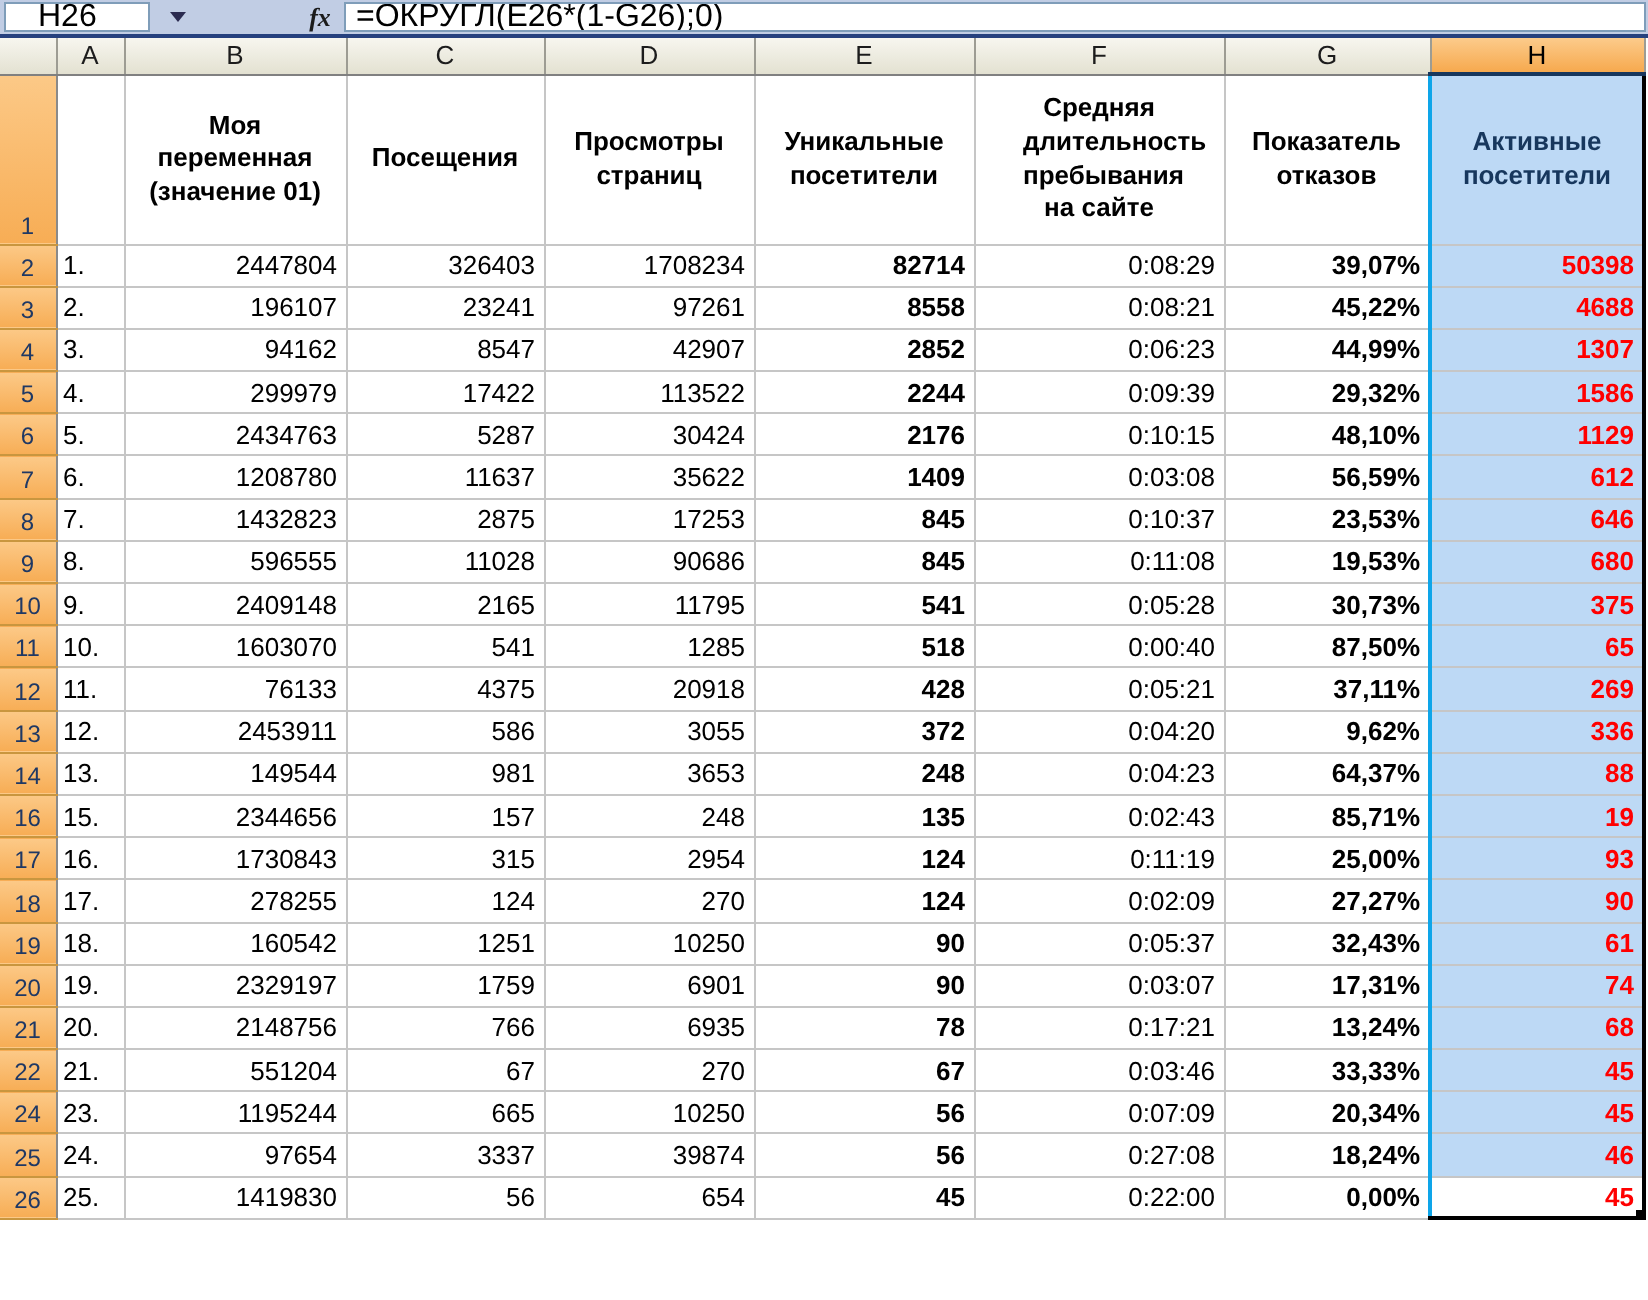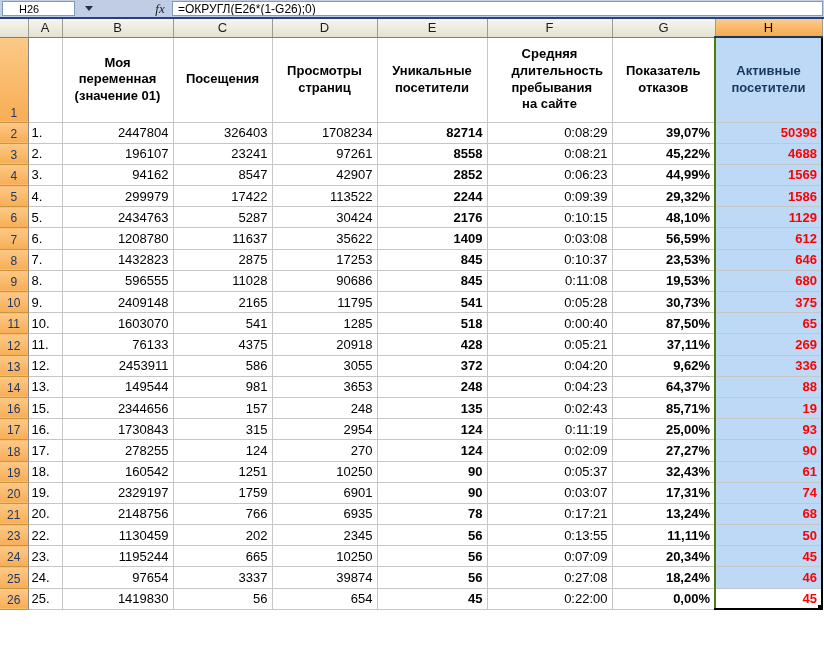--- a/index.html
+++ b/index.html
@@ -8,38 +8,38 @@
     font-family:"Liberation Sans","DejaVu Sans",sans-serif;
     -webkit-font-smoothing:antialiased;
   }
   
   .fbar{
     height:17px;background:#c1cde4;display:flex;align-items:stretch;
     border-bottom:2px solid #26417e;position:relative;
   }
   .namebox{
     width:73px;margin:1px 0 1px 2px;background:#fff;border:1px solid #7f9db9;
-    font-size:11px;color:#000;display:flex;align-items:center;padding-left:16px;
+    font-size:16px;color:#000;display:flex;align-items:center;padding-left:16px;
     box-sizing:border-box;
   }
   .namedrop{
     width:28px;display:flex;align-items:center;justify-content:center;cursor:default;
   }
   .namedrop .tri{
     width:0;height:0;border-left:4px solid transparent;border-right:4px solid transparent;
     border-top:5px solid #2b2b50;
   }
   .fxbtn{
     width:22px;margin-left:46px;display:flex;align-items:center;justify-content:center;
-    font-family:"Liberation Serif","DejaVu Serif",serif;font-style:italic;font-weight:normal;
+    font-family:"Liberation Serif","DejaVu Serif",serif;font-style:italic;font-weight:bold;
     font-size:13px;color:#1b1b1b;
   }
   .finput{
     flex:1;margin:1px 1px 1px 1px;background:#fff;border:1px solid #7f9db9;
-    font-size:12px;color:#000;display:flex;align-items:center;padding-left:5px;
+    font-size:16px;color:#000;display:flex;align-items:center;padding-left:5px;
     box-sizing:border-box;white-space:nowrap;overflow:hidden;
   }
   
   table.grid{
     border-collapse:collapse;table-layout:fixed;width:822px;
     font-size:13px;color:#000;
   }
   table.grid td{overflow:hidden;white-space:nowrap;box-sizing:border-box;}
   
   td.corner,td.ch{
@@ -69,21 +69,21 @@
   td.red{color:#ff0000;margin-left:20px;}
   
   tr.hrow td.c{
     font-weight:bold;text-align:center;vertical-align:middle;
     white-space:normal;line-height:1.28;padding:0 2px;
   }
   tr.hrow td.hdr-f{padding:0 24px;}
   
   td.selc{
     background:#bdd9f5;
-    border-left:2px solid #4d7c0f;border-right:2px solid #000;
+    border-left:2px solid #0ea5e9;border-right:2px solid #000;
   }
   td.selc.seltop{border-top:2px solid #000;color:#17375d;}
   td.selc.active{background:#fff;border-bottom:2px solid #000;position:relative;}
   .fill-handle{
     position:absolute;right:-1px;bottom:-1px;width:5px;height:5px;
     background:#000;border:1px solid #fff;box-sizing:border-box;
   }
   tr.letters{height:18px;}
   tr.hrow{height:85px;}
   tr.drow{height:21.2px;}
@@ -163,21 +163,21 @@
         </tr>
         <tr class="drow">
           <td class="rh">4</td>
           <td class="c la">3.</td>
           <td class="c ra">94162</td>
           <td class="c ra">8547</td>
           <td class="c ra">42907</td>
           <td class="c ra bld">2852</td>
           <td class="c ra">0:06:23</td>
           <td class="c ra bld">44,99%</td>
-          <td class="c ra bld red selc">1569</td>
+          <td class="c ra bld red selc">1307</td>
         </tr>
         <tr class="drow">
           <td class="rh">5</td>
           <td class="c la">4.</td>
           <td class="c ra">299979</td>
           <td class="c ra">17422</td>
           <td class="c ra">113522</td>
           <td class="c ra bld">2244</td>
           <td class="c ra">0:09:39</td>
           <td class="c ra bld">29,32%</td>
@@ -342,29 +342,29 @@
           <td class="c la">20.</td>
           <td class="c ra">2148756</td>
           <td class="c ra">766</td>
           <td class="c ra">6935</td>
           <td class="c ra bld">78</td>
           <td class="c ra">0:17:21</td>
           <td class="c ra bld">13,24%</td>
           <td class="c ra bld red selc">68</td>
         </tr>
         <tr class="drow">
-          <td class="rh">23</td>
-          <td class="c la">22.</td>
-          <td class="c ra">1130459</td>
-          <td class="c ra">202</td>
-          <td class="c ra">2345</td>
-          <td class="c ra bld">56</td>
-          <td class="c ra">0:13:55</td>
-          <td class="c ra bld">11,11%</td>
-          <td class="c ra bld red selc">50</td>
+          <td class="rh">22</td>
+          <td class="c la">21.</td>
+          <td class="c ra">551204</td>
+          <td class="c ra">67</td>
+          <td class="c ra">270</td>
+          <td class="c ra bld">67</td>
+          <td class="c ra">0:03:46</td>
+          <td class="c ra bld">33,33%</td>
+          <td class="c ra bld red selc">45</td>
         </tr>
         <tr class="drow">
           <td class="rh">24</td>
           <td class="c la">23.</td>
           <td class="c ra">1195244</td>
           <td class="c ra">665</td>
           <td class="c ra">10250</td>
           <td class="c ra bld">56</td>
           <td class="c ra">0:07:09</td>
           <td class="c ra bld">20,34%</td>

